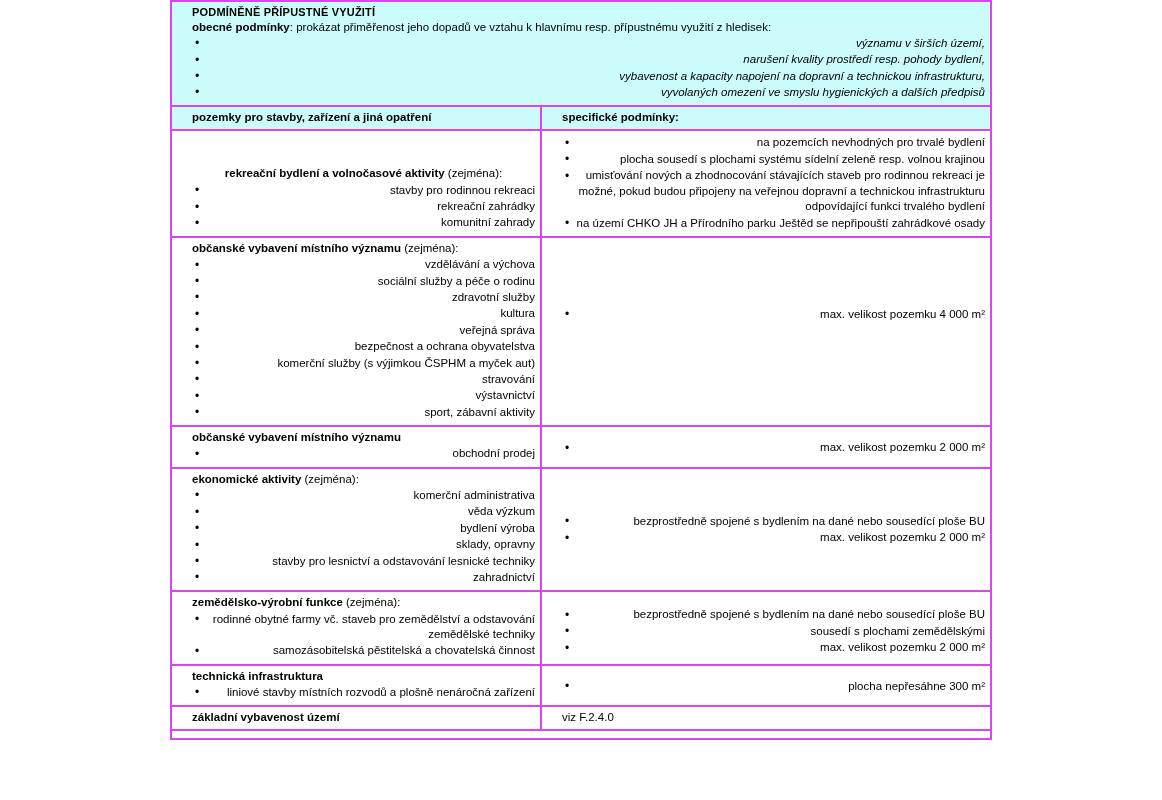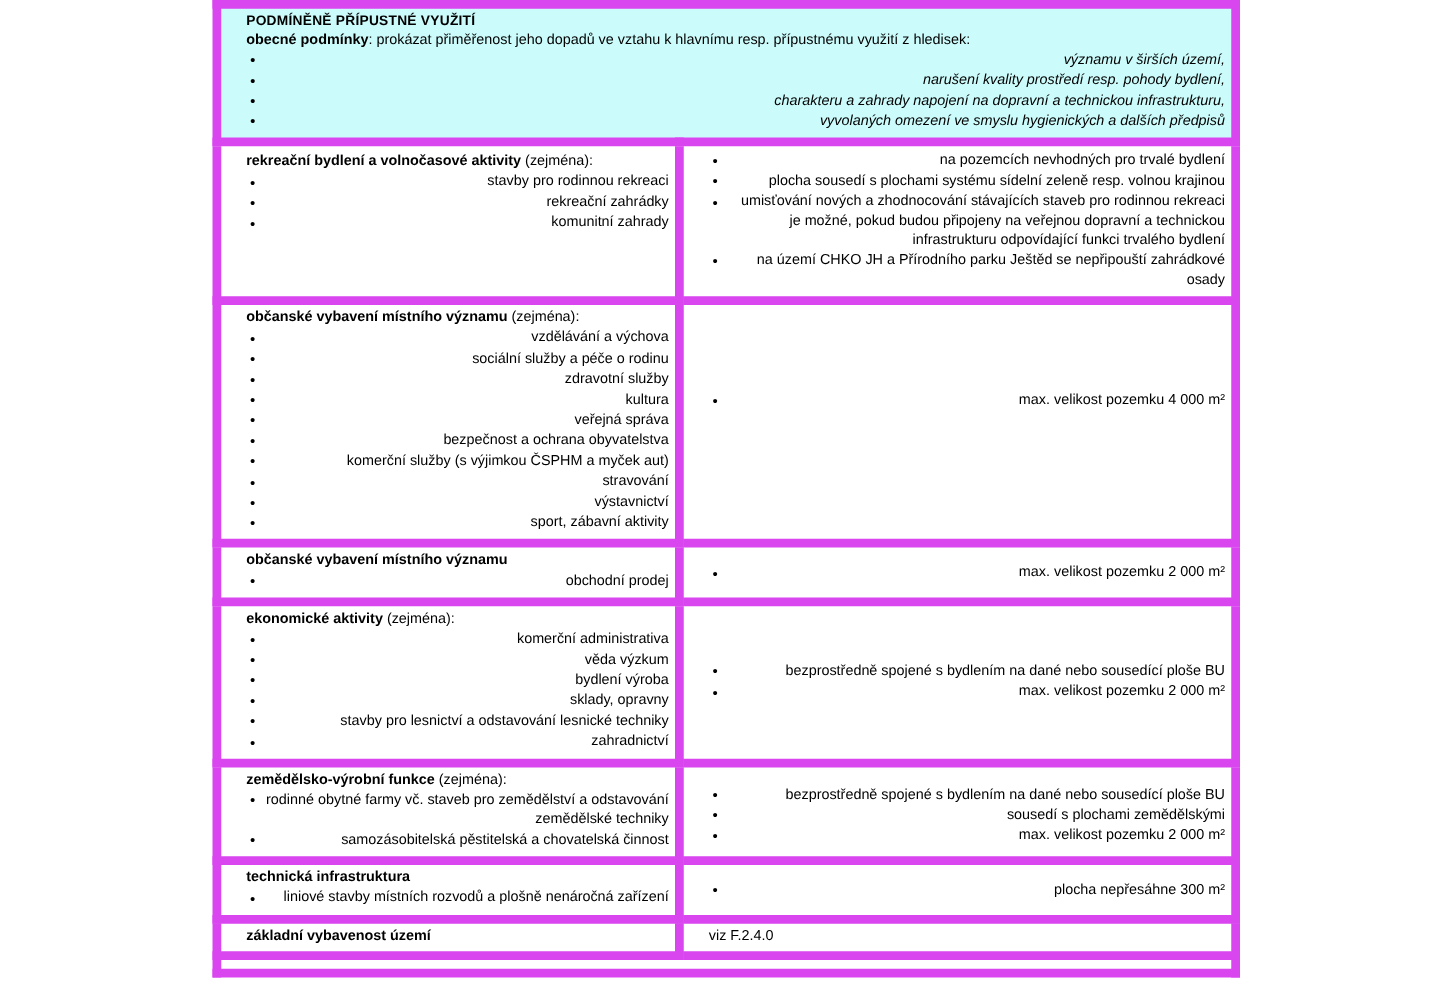--- a/index.html
+++ b/index.html
@@ -19,21 +19,21 @@
     left: 170px;
     top: 0px;
     width: 822px;
   }
   table.reg {
     width: 100%;
     border-collapse: collapse;
     table-layout: fixed;
   }
   table.reg td {
-    border: 7px solid #d946ef;
+    border: 2px solid #d946ef;
     vertical-align: top;
     padding: 3px 5px 4px 20px;
     line-height: 1.32;
   }
   .cyan { background: #ccfbfb; }
   .hdr-caps {
     font-weight: bold;
     font-size: 11px;
     letter-spacing: 0.2px;
   }
@@ -76,31 +76,35 @@
     <tbody>
         <tr>
       <td class="cyan" colspan="2">
         <div class="hdr-caps">PODMÍNĚNĚ PŘÍPUSTNÉ VYUŽITÍ</div>
         <div class="lead">
           <span class="bold">obecné podmínky</span><span>: prokázat přiměřenost jeho dopadů ve vztahu k hlavnímu resp. přípustnému využití z hledisek:</span>
         </div>
         <ul>
           <li class="ital">významu v širších území,</li>
           <li class="ital">narušení kvality prostředí resp. pohody bydlení,</li>
-          <li class="ital">charakteru a zahrady napojení na dopravní a technickou infrastrukturu,</li>
+          <li class="ital">vybavenost a kapacity napojení na dopravní a technickou infrastrukturu,</li>
           <li class="ital">vyvolaných omezení ve smyslu hygienických a dalších předpisů</li>
         </ul>
       </td>
     </tr>
 
+    <tr>
+      <td class="cyan bold">pozemky pro stavby, zařízení a jiná opatření</td>
+      <td class="cyan bold">specifické podmínky:</td>
+    </tr>
 
     <tr>
       <td>
         <div class="spacer-top"></div>
-        <div class="lead" style="margin-top:0;">
+        <div class="lead" style="margin-top:30px;text-align:center;">
           <span class="bold">rekreační bydlení a volnočasové aktivity</span><span> (zejména):</span>
         </div>
         <ul>
           <li>stavby pro rodinnou rekreaci</li>
           <li>rekreační zahrádky</li>
           <li>komunitní zahrady</li>
         </ul>
       </td>
       <td>
         <ul>

